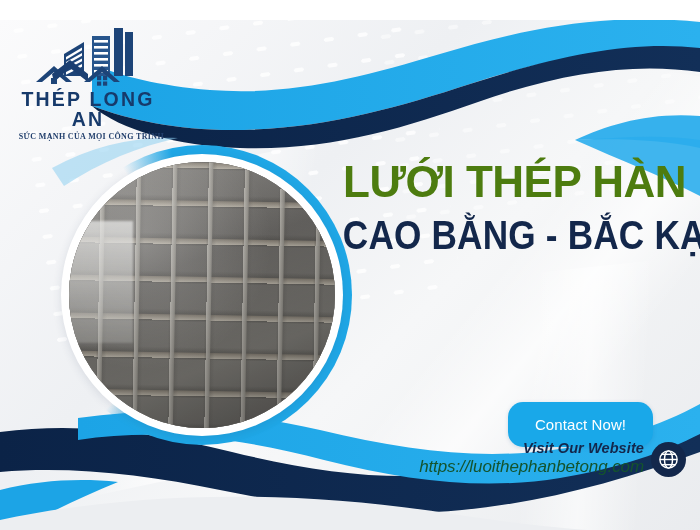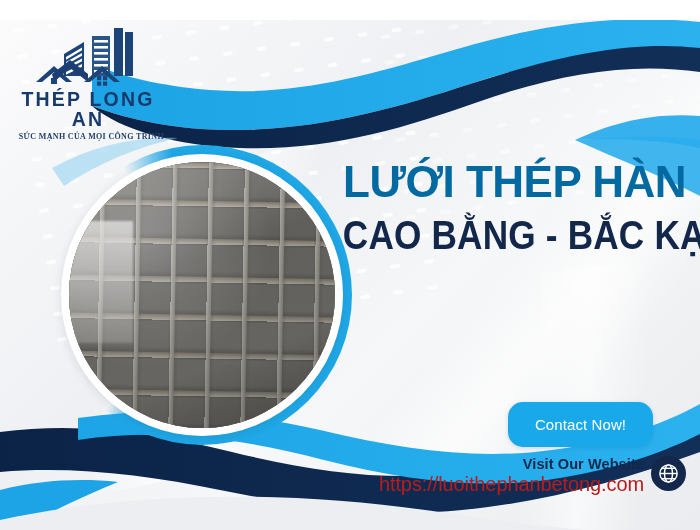--- a/index.html
+++ b/index.html
@@ -110,21 +110,21 @@
   }
   .mesh-pale{
     position:absolute;left:-2%;top:22%;width:26%;height:46%;
     background:linear-gradient(180deg,rgba(236,236,234,.75),rgba(210,210,206,.35));
     filter:blur(1px);
   }
 
   
   .head{position:absolute;right:14px;top:140px;text-align:right;width:390px;}
   .h1{
-    color:#0369a1;font-weight:700;font-size:44px;line-height:.98;
+    color:#4d7c0f;font-weight:700;font-size:44px;line-height:.98;
     letter-spacing:-.5px;margin:0;white-space:nowrap;
     font-family:"Liberation Sans",sans-serif;
   }
   .h2{
     color:#29a9e8;font-weight:700;font-size:44px;line-height:1.05;
     letter-spacing:-.5px;margin:2px 0 0 0;white-space:nowrap;
     font-family:"Liberation Sans",sans-serif;
   }
   .h3{
     color:#13274b;font-weight:700;font-size:40px;line-height:1;
@@ -138,26 +138,26 @@
     position:absolute;left:508px;top:382px;
     width:145px;height:45px;border-radius:15px;
     background:#19a8e9;
     color:#ffffff;font-size:15px;font-weight:400;
     display:flex;align-items:center;justify-content:center;
     letter-spacing:.1px;cursor:pointer;
     box-shadow:0 1px 4px rgba(20,90,150,.18);
     font-family:"Liberation Sans",sans-serif;
   }
   .site{
-    position:absolute;right:14px;top:436px;
-    display:flex;align-items:flex-start;justify-content:flex-end;gap:7px;
+    position:absolute;right:14px;top:420px;
+    display:flex;align-items:flex-end;justify-content:flex-end;gap:7px;font-style:italic;
   }
   .site-text{text-align:right;line-height:1.18;}
   .site-title{color:#13274b;font-weight:700;font-size:14.5px;letter-spacing:.1px;}
-  .site-url{color:#b91c1c;font-weight:400;font-size:20px;letter-spacing:-.1px;}
+  .site-url{color:#14532d;font-weight:400;font-size:17px;letter-spacing:-.1px;}
   .globe{
     width:35px;height:35px;border-radius:50%;background:#13274b;
     display:flex;align-items:center;justify-content:center;flex:0 0 auto;
   }
 </style>
 </head>
 <body>
 
 <div id="banner">
 

